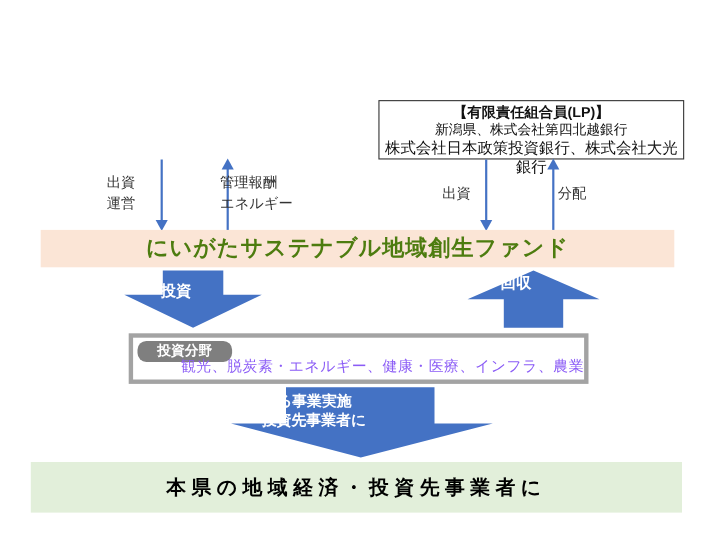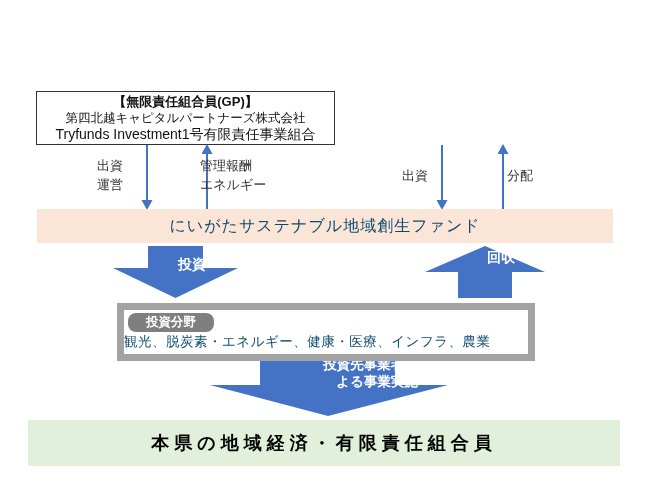--- a/index.html
+++ b/index.html
@@ -22,63 +22,63 @@
   #lbl-gp-down{left:97px;top:156px;}
   #lbl-gp-up{left:200px;top:156px;}
   #lbl-lp-down{left:402px;top:166px;}
   #lbl-lp-up{left:507px;top:166px;}
   
   .fund-band{
     position:absolute;left:37px;top:209px;width:576px;height:34px;
     background:#FBE5D6;text-align:center;
   }
   .fund-band span{
-    font-size:16px;font-weight:normal;line-height:34px;color:#0c4a6e;letter-spacing:1px;
+    font-size:20px;font-weight:bold;line-height:34px;color:#4d7c0f;letter-spacing:1px;
   }
   
   .arrow-layer{position:absolute;left:0;top:0;width:650px;height:487px;}
   
-  .arrow-text{position:absolute;color:#fff;font-weight:bold;text-align:right;}
+  .arrow-text{position:absolute;color:#fff;font-weight:bold;text-align:left;}
   #lbl-invest{left:146px;top:256px;width:60px;font-size:14px;}
   #lbl-recover{left:455px;top:249px;width:60px;font-size:14px;}
   #lbl-implement{left:238px;top:356px;width:180px;font-size:13.5px;line-height:17px;}
   
   .field-box{
-    position:absolute;left:117px;top:303px;width:418px;height:58px;
-    border:7px solid #a3a3a3;background:#fff;box-sizing:border-box;
+    position:absolute;left:117px;top:303px;width:418px;height:46px;
+    border:4px solid #a3a3a3;background:#fff;box-sizing:border-box;
   }
   .field-badge{
     position:absolute;left:4px;top:3px;width:86px;height:19px;border-radius:8px;
     background:#7F7F7F;color:#fff;font-size:12.5px;font-weight:bold;
     line-height:19px;text-align:center;
   }
   .field-content{
-    position:absolute;left:0;bottom:3px;width:100%;text-align:left;
-    font-size:13.5px;color:#0c4a6e;letter-spacing:.5px;
+    position:absolute;left:0;bottom:3px;width:100%;text-align:right;
+    font-size:13.5px;color:#8b5cf6;letter-spacing:.5px;
   }
   
   .outcome-band{
     position:absolute;left:28px;top:420px;width:592px;height:46px;
     background:#E2EFDA;text-align:center;
   }
   .outcome-band span{
     font-size:18px;font-weight:bold;color:#000;line-height:46px;letter-spacing:5px;
   }
 </style>
 </head>
 <body>
 
 <div class="canvas">
 
-  <div class="pbox" id="gp-box">
-    <div class="t">【無限責任組合員(GP)】</div>
-    <div class="l2">第四北越キャピタルパートナーズ株式会社</div>
-    <div class="l3">Tryfunds Investment1号有限責任事業組合</div>
+
+  <div class="pbox" id="lp-box">
+    <div class="t">【有限責任組合員(LP)】</div>
+    <div class="l2">新潟県、株式会社第四北越銀行</div>
+    <div class="l3">株式会社日本政策投資銀行、株式会社大光銀行</div>
   </div>
-
 
   <svg class="arrow-layer" viewBox="0 0 650 487">
 
     <line x1="147" y1="145" x2="147" y2="201" stroke="#4472C4" stroke-width="2"></line>
     <polygon points="141.5,200 152.5,200 147,210" fill="#4472C4"></polygon>
 
     <line x1="207" y1="153" x2="207" y2="210" stroke="#4472C4" stroke-width="2"></line>
     <polygon points="201.5,154 212.5,154 207,144" fill="#4472C4"></polygon>
 
     <line x1="442" y1="145" x2="442" y2="201" stroke="#4472C4" stroke-width="2"></line>
@@ -105,26 +105,26 @@
   <div class="flow-label" id="lbl-lp-down">出資</div>
   <div class="flow-label" id="lbl-lp-up">分配</div>
 
   <div class="fund-band">
     <span>にいがたサステナブル地域創生ファンド</span>
   </div>
 
   <div class="arrow-text" id="lbl-invest">投資</div>
   <div class="arrow-text" id="lbl-recover">回収</div>
   <div class="arrow-text" id="lbl-implement">
+    <div>よる事業実施</div>
     <div>投資先事業者に</div>
-    <div>よる事業実施</div>
   </div>
 
   <div class="field-box">
     <div class="field-badge">投資分野</div>
     <div class="field-content">観光、脱炭素・エネルギー、健康・医療、インフラ、農業</div>
   </div>
 
   <div class="outcome-band">
-    <span>本県の地域経済・有限責任組合員</span>
+    <span>本県の地域経済・投資先事業者に</span>
   </div>
 
 </div>
 
 </body></html>

